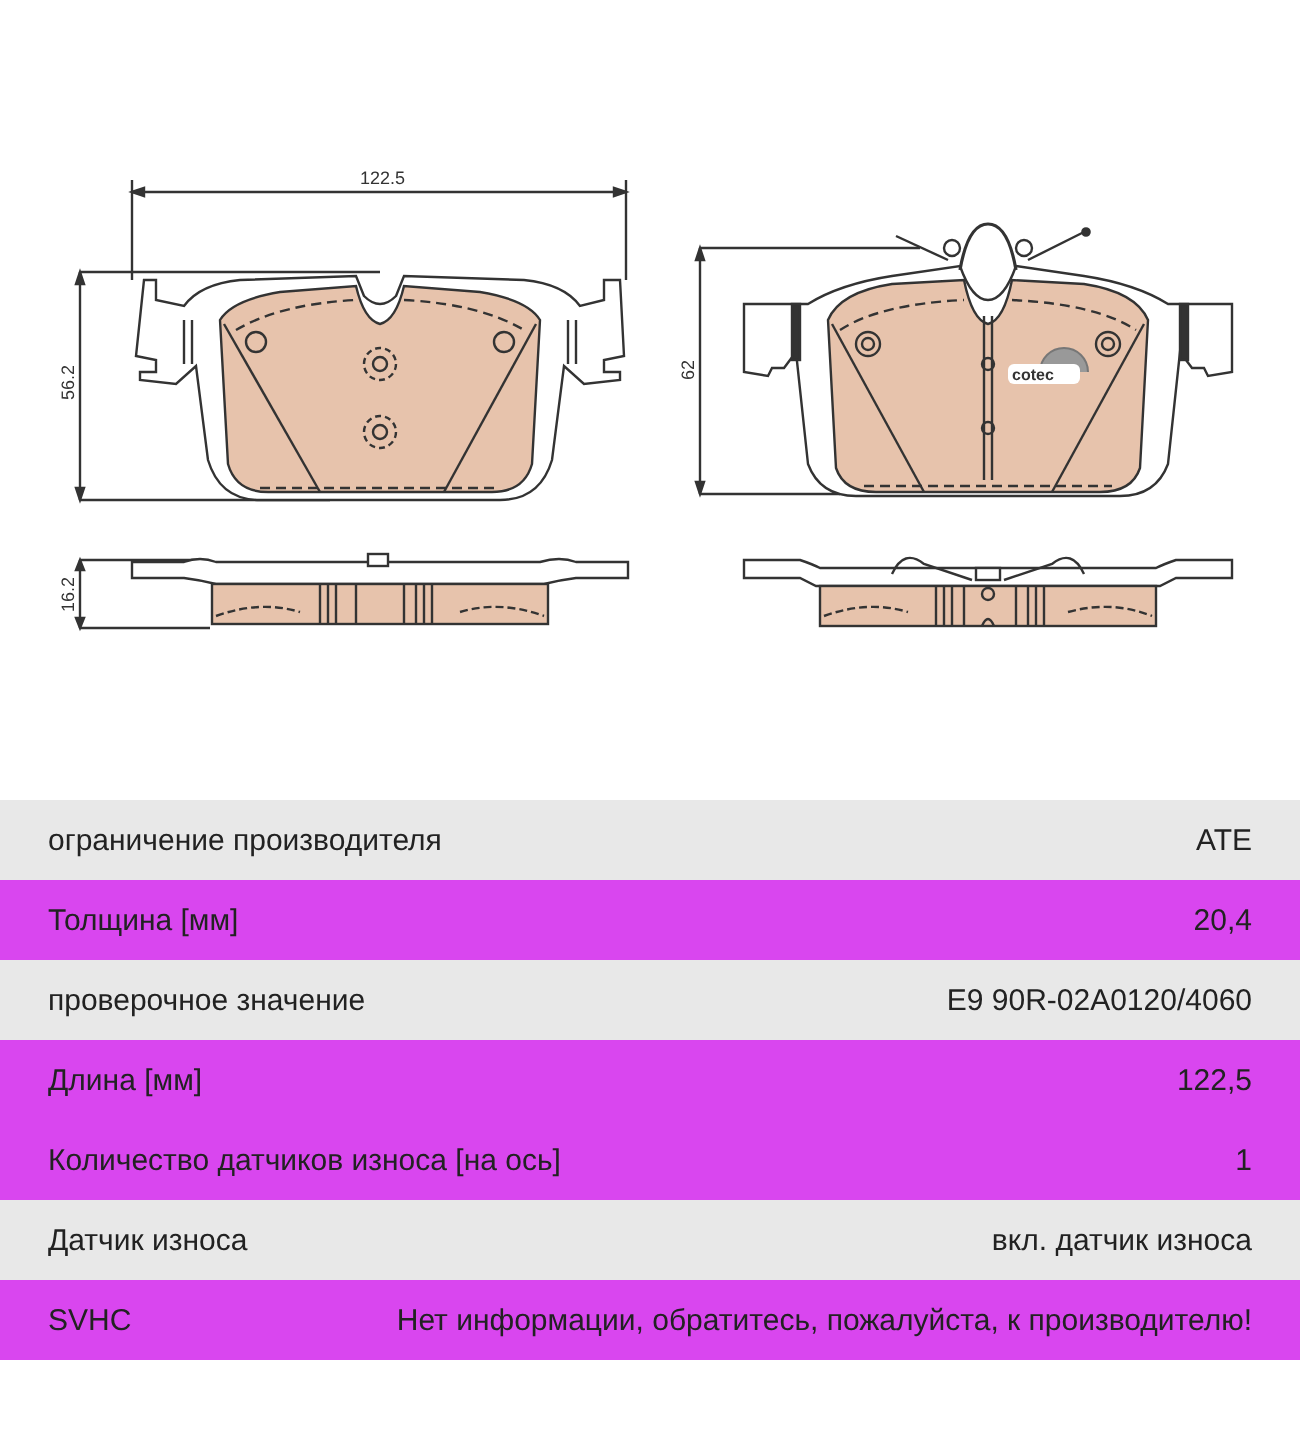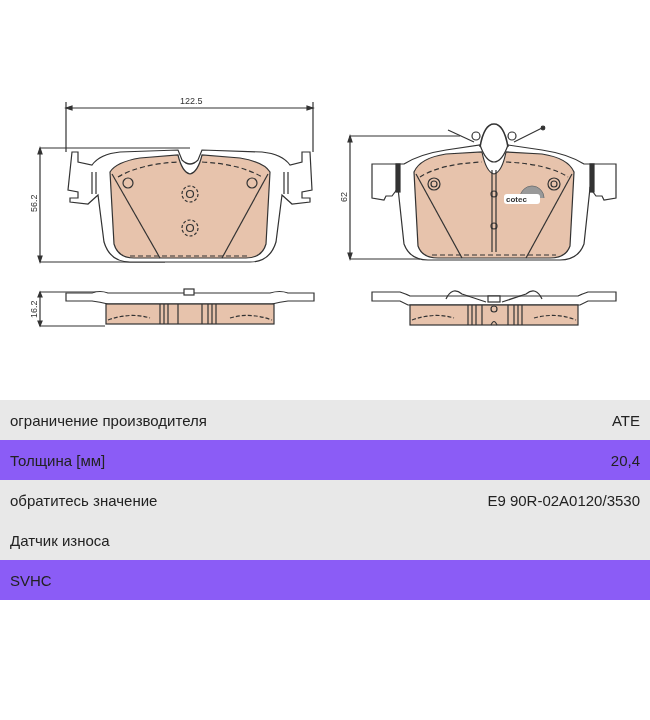--- a/index.html
+++ b/index.html
@@ -1,23 +1,23 @@
 <!DOCTYPE html>
 <html><head>
   <meta charset="utf-8">
   <style>
     html, body { margin: 0; padding: 0; background: #ffffff; }
     body { width: 650px; height: 720px; overflow: hidden; position: relative;
            font-family: "Liberation Sans", sans-serif; color: #222; }
-    .drawing { position: absolute; left: 0; top: 12px; width: 580px; height: 400px; }
+    .drawing { position: absolute; left: 0; top: 0; width: 580px; height: 400px; }
     .specs { position: absolute; left: 0; top: 400px; width: 650px; }
     .row { height: 40px; display: flex; align-items: center; justify-content: space-between;
-           padding: 0 10px; box-sizing: border-box; font-size: 15px; }
+           padding: 0 24px; box-sizing: border-box; font-size: 15px; }
     .row.odd { background: #e8e8e8; }
-    .row.even { background: #8b5cf6; }
+    .row.even { background: #d946ef; }
     .label { white-space: nowrap; }
     .value { white-space: nowrap; text-align: right; }
     svg text { font-family: "Liberation Sans", sans-serif; }
   </style>
 </head>
 <body>
 
 <div class="drawing">
   <svg width="650" height="400" viewBox="0 0 650 400" xmlns="http://www.w3.org/2000/svg">
 
@@ -147,22 +147,32 @@
 <div class="specs">
   <div class="row odd">
     <span class="label">ограничение производителя</span>
     <span class="value">ATE</span>
   </div>
   <div class="row even">
     <span class="label">Толщина [мм]</span>
     <span class="value">20,4</span>
   </div>
   <div class="row odd">
-    <span class="label">обратитесь значение</span>
-    <span class="value">E9 90R-02A0120/3530</span>
+    <span class="label">проверочное значение</span>
+    <span class="value">E9 90R-02A0120/4060</span>
+  </div>
+  <div class="row even">
+    <span class="label">Длина [мм]</span>
+    <span class="value">122,5</span>
+  </div>
+  <div class="row even">
+    <span class="label">Количество датчиков износа [на ось]</span>
+    <span class="value">1</span>
   </div>
   <div class="row odd">
     <span class="label">Датчик износа</span>
+    <span class="value">вкл. датчик износа</span>
   </div>
   <div class="row even">
     <span class="label">SVHC</span>
+    <span class="value">Нет информации, обратитесь, пожалуйста, к производителю!</span>
   </div>
 </div>
 
 </body></html>

